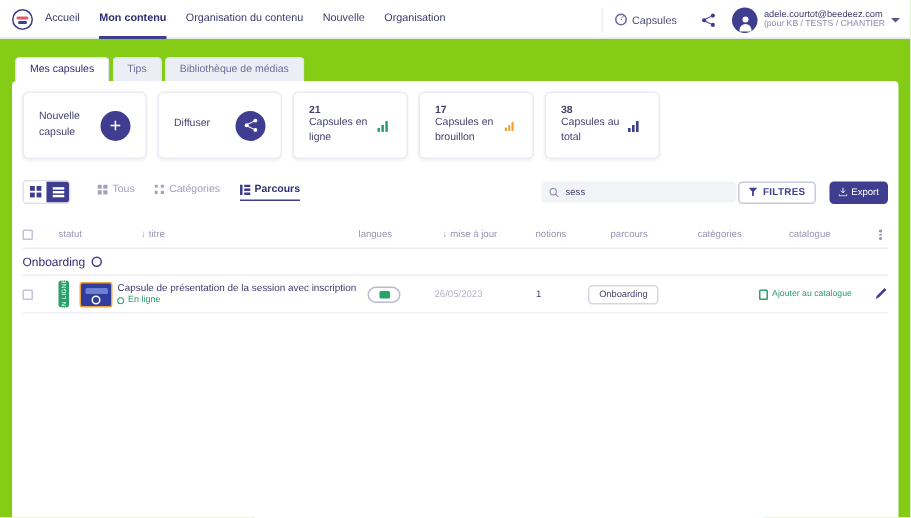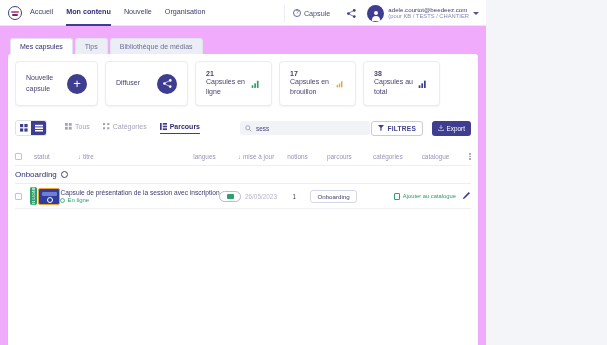--- a/index.html
+++ b/index.html
@@ -2,21 +2,21 @@
 <html><head>
 <meta charset="utf-8">
 <style>
   * { box-sizing: border-box; margin: 0; padding: 0; }
   html, body {
     width: 607px; height: 345px;
     background: #f4f5f9;
     font-family: "Liberation Sans", sans-serif;
     overflow: hidden;
   }
-  .app { width: 486px; height: 345px; position: relative; background: #f0abfc; }
+  .app { width: 607px; height: 345px; position: relative; background: #84cc16; }
 
   
   .topnav {
     height: 26px; background: #ffffff;
     display: flex; align-items: center;
     border-bottom: 1px solid #e6e8f0;
     position: relative;
   }
   .logo { width: 30px; display: flex; align-items: center; justify-content: center; }
   .logo-circle {
@@ -206,28 +206,29 @@
 
 <div class="app">
 
   <div class="topnav">
     <div class="logo">
       <div class="logo-circle"></div>
     </div>
     <div class="navlinks">
       <div class="navlink">Accueil</div>
       <div class="navlink active">Mon contenu</div>
+      <div class="navlink">Organisation du contenu</div>
       <div class="navlink">Nouvelle</div>
       <div class="navlink">Organisation</div>
     </div>
 
     <div class="nav-right">
       <div class="support">
         <span class="ic-circle"></span>
-        <span>Capsule</span>
+        <span>Capsules</span>
       </div>
       <div class="share-ic">
         <svg width="11" height="11" viewBox="0 0 16 16">
           <circle cx="12" cy="3.5" r="2" fill="#3f3d8f"></circle>
           <circle cx="12" cy="12.5" r="2" fill="#3f3d8f"></circle>
           <circle cx="3.5" cy="8" r="2" fill="#3f3d8f"></circle>
           <line x1="4.5" y1="7" x2="11" y2="4" stroke="#3f3d8f" stroke-width="1"></line>
           <line x1="4.5" y1="9" x2="11" y2="12" stroke="#3f3d8f" stroke-width="1"></line>
         </svg>
       </div>

